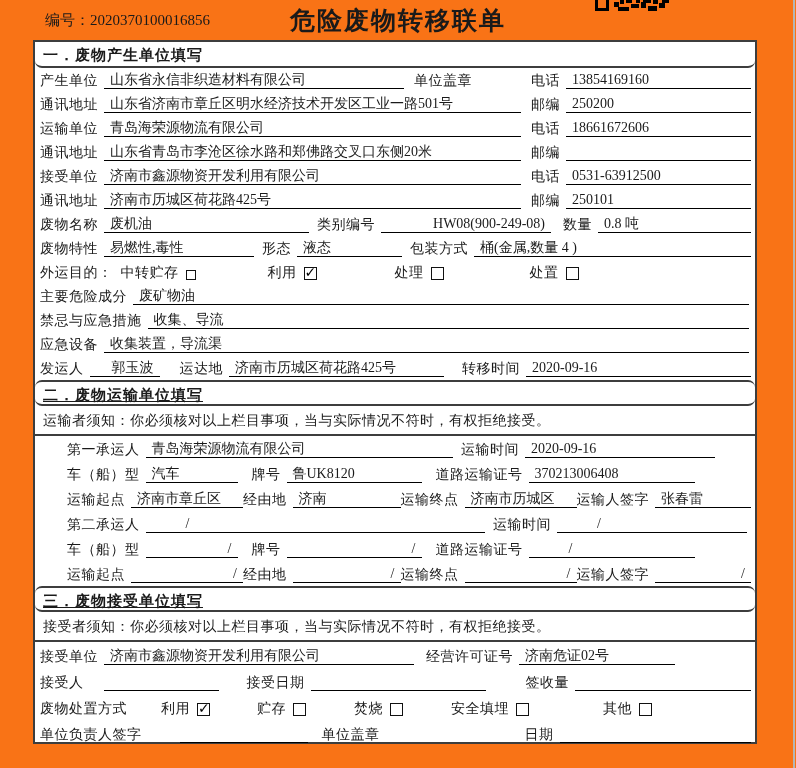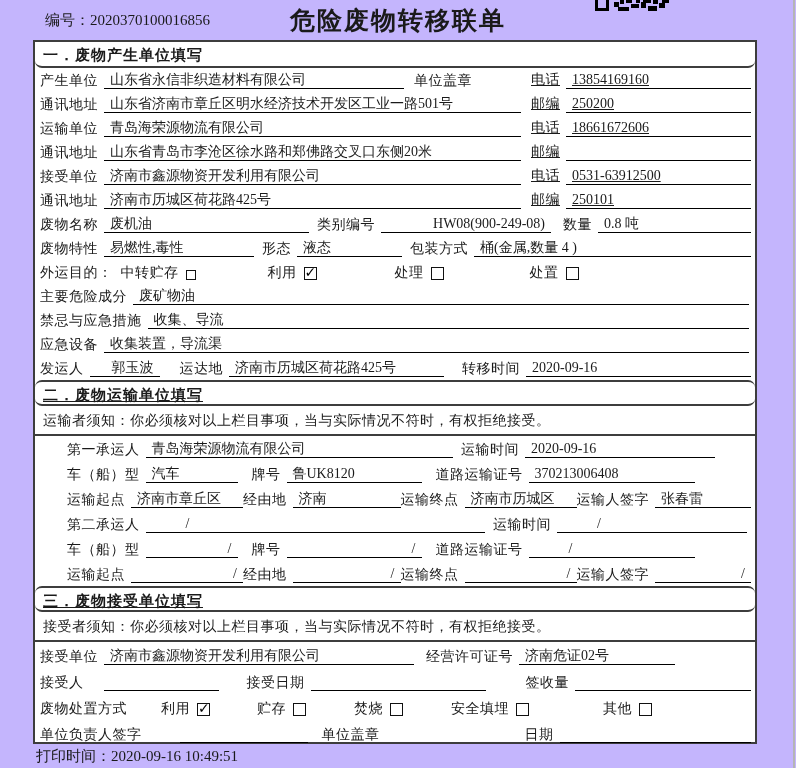--- a/index.html
+++ b/index.html
@@ -1,18 +1,18 @@
 <!DOCTYPE html>
 <html><head>
 <meta charset="utf-8">
 <style>
   * { margin:0; padding:0; box-sizing:border-box; }
   html,body { background:#ffffff; }
   .page {
-    position:relative; width:796px; height:768px; background:#c4b5fd;
+    position:relative; width:796px; height:768px; background:#f97316;
     font-family:"Liberation Serif", serif; color:#1a1a1a; overflow:hidden;
   }
   
   .serial { position:absolute; left:45px; top:11px; font-size:15px; white-space:nowrap; }
   .doc-title {
     position:absolute; left:0; right:0; top:4px; text-align:center;
     font-family:"Liberation Sans", sans-serif; font-weight:bold;
     font-size:25px; letter-spacing:2px;
   }
   .qr { position:absolute; left:595px; top:0; }
@@ -37,21 +37,21 @@
   }
   .row.h25 { height:25px;padding-left:32px; }
   .row.h26 { height:26px; }
   .lbl { white-space:nowrap; line-height:16px; letter-spacing:0.5px; }
   .u {
     border-bottom:1px solid #000000; line-height:16px; white-space:nowrap;
     overflow:hidden; padding:0 6px; margin-left:6px; min-height:17px;
   }
   .grow { flex:1 1 auto; }
   .c { text-align:right; }
-  .rgroup { margin-left:auto; display:flex; width:220px;text-decoration:underline; }
+  .rgroup { margin-left:auto; display:flex; align-items:flex-end; width:220px; }
   .rgroup .u { flex:1 1 auto; }
   
   .opt { display:flex; align-items:flex-end; white-space:nowrap; }
   .cb {
     display:inline-block; width:13px; height:13px; border:1.5px solid #111;
     margin:0 0 1px 7px; position:relative; background:#fff;
   }
   .cb.sm { width:10px; height:10px; border-width:1.2px; }
   .cb.checked::after {
     content:"✓"; position:absolute; left:0px; top:-4px;
@@ -311,16 +311,15 @@
     <div class="row h26">
       <span class="lbl">单位负责人签字</span>
       <span class="u" style="width:128px;margin-left:38px"></span>
       <span class="lbl" style="margin-left:14px">单位盖章</span>
       <span class="lbl" style="margin-left:145px">日期</span>
       <span class="u grow"></span>
     </div>
 
   </div>
 
-  <div class="footer"><span>打印时间：</span><span>2020-09-16 10:49:51</span></div>
 
   <div class="edge-line"></div>
 </div>
 
 </body></html>

